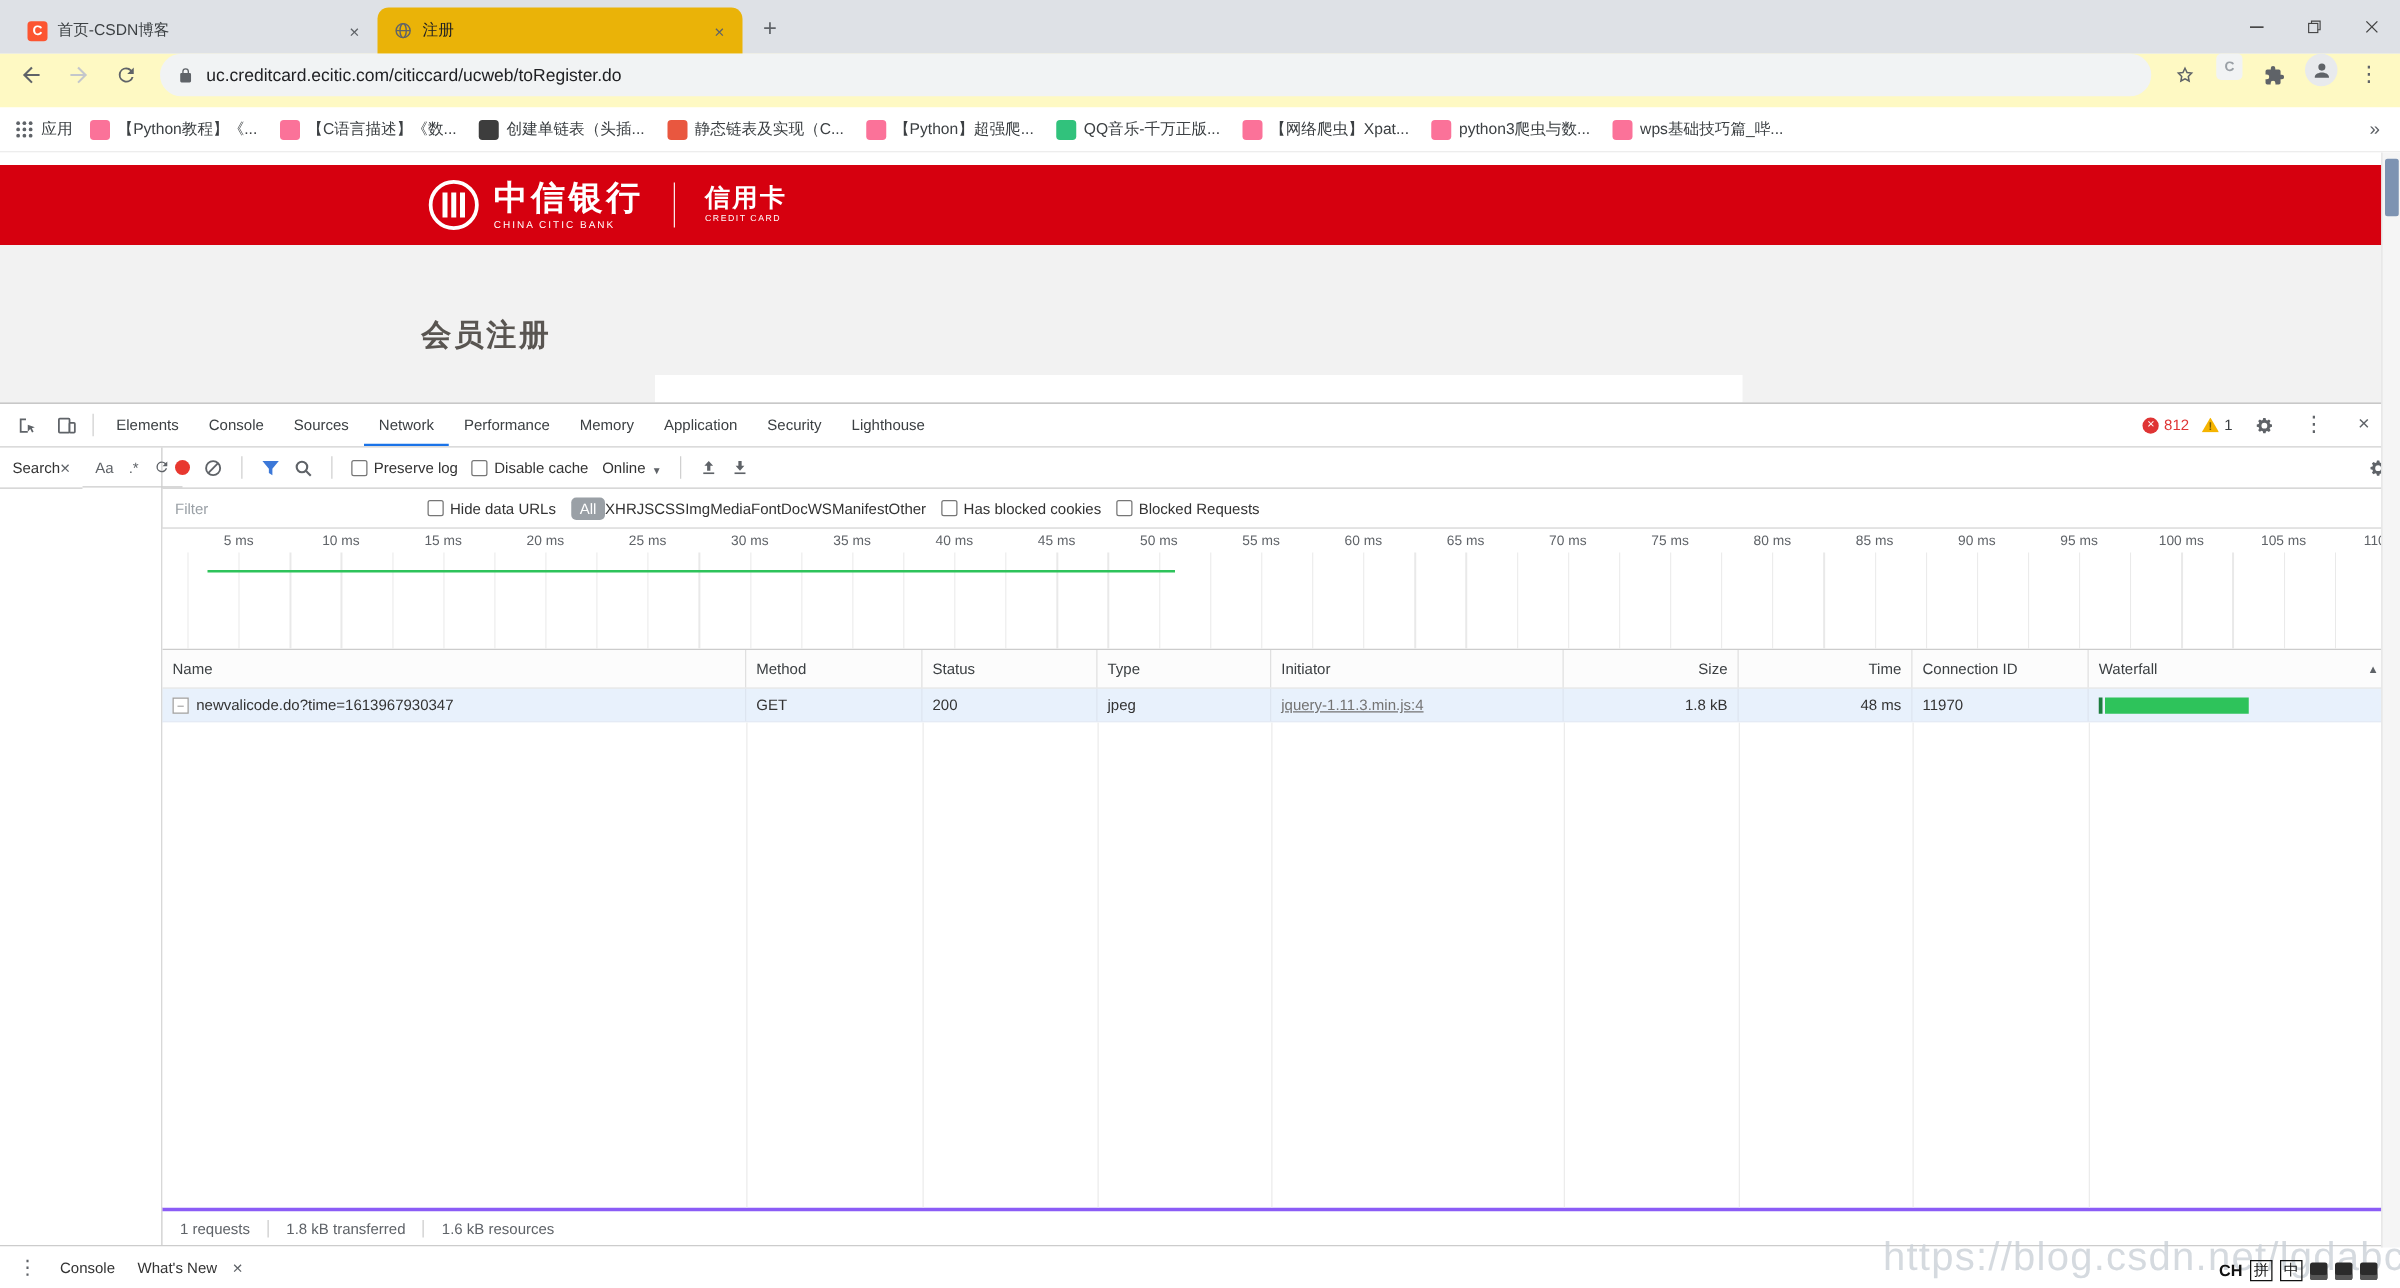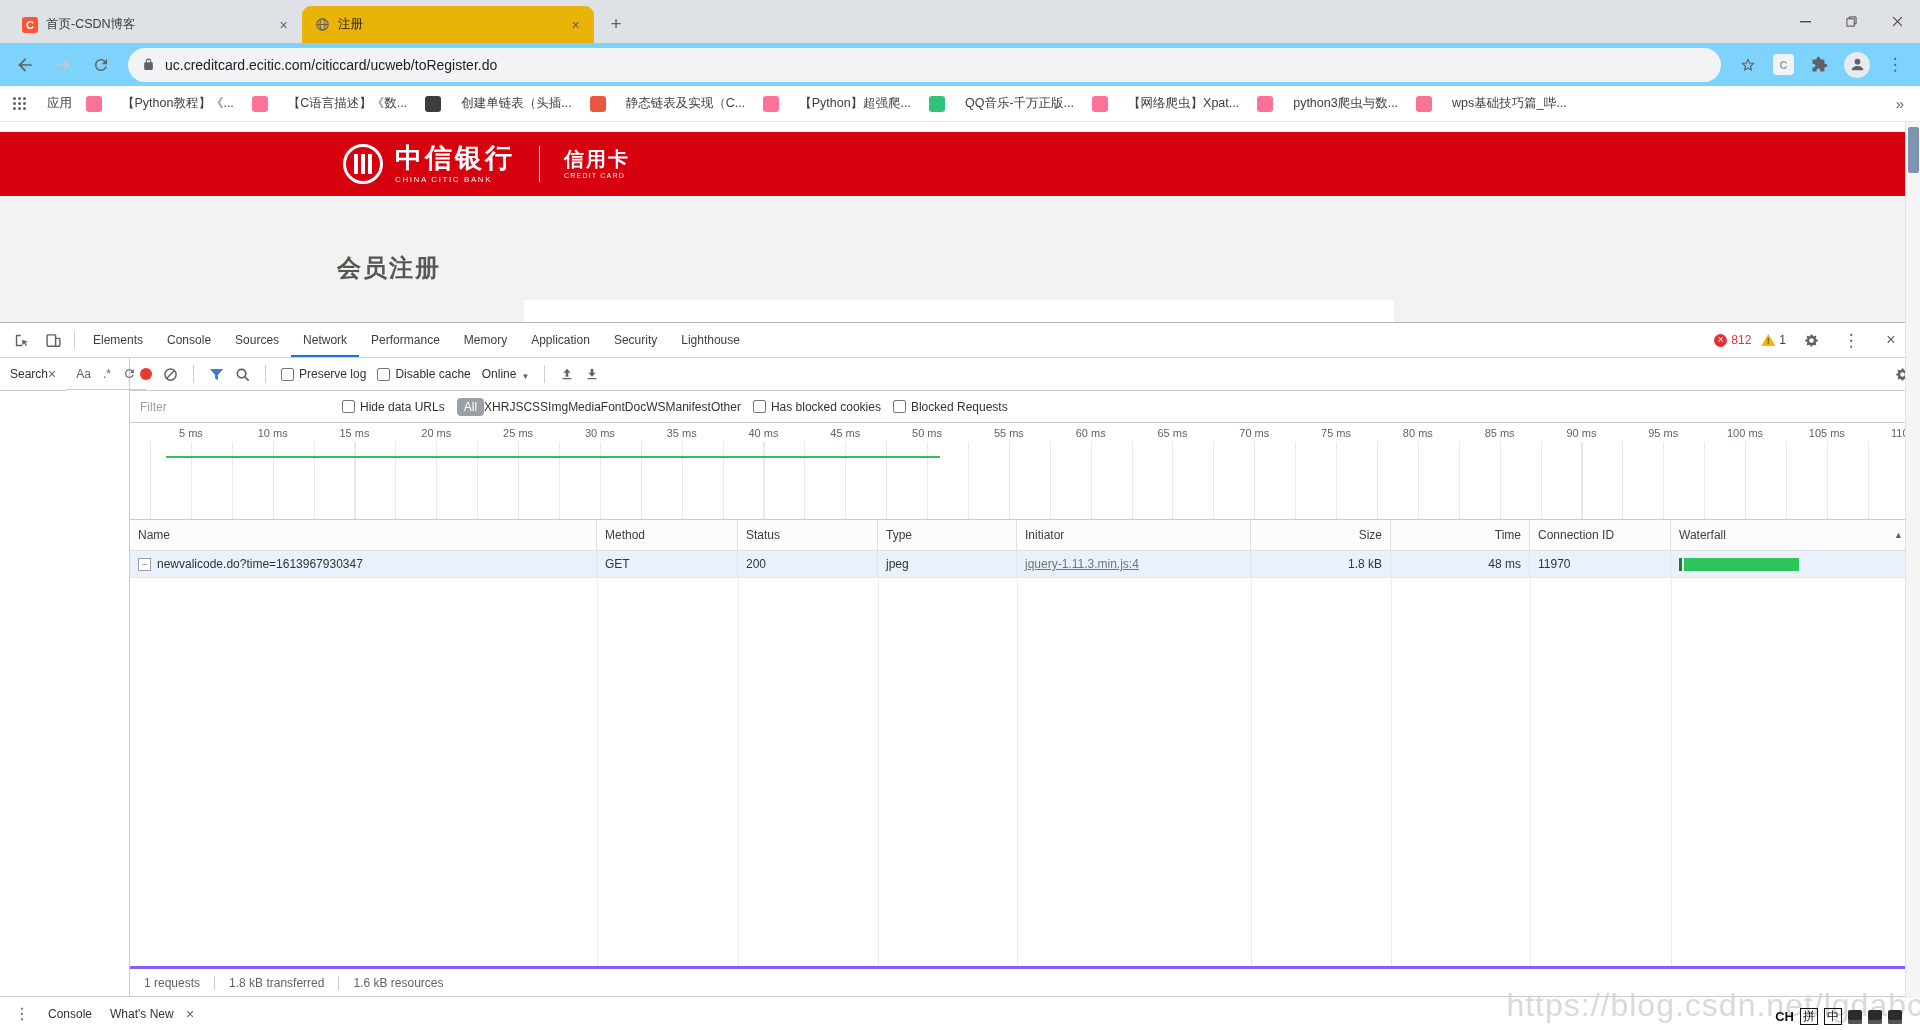--- a/index.html
+++ b/index.html
@@ -19,31 +19,31 @@
   .tab.active{background:#eab308;border-radius:9px 9px 0 0;color:#202124}
   .tab-title{flex:1;white-space:nowrap;overflow:hidden;text-overflow:ellipsis}
   .tab-close{width:17px;height:17px;border-radius:50%;display:flex;align-items:center;justify-content:center;color:#5f6368;font-size:14px;line-height:1}
   .favicon-csdn{flex:none;width:16px;height:16px;background:var(--csdn-red);color:#fff;border-radius:3px;font-size:11px;font-weight:bold;display:flex;align-items:center;justify-content:center}
   .globe{flex:none;width:16px;height:16px;display:flex;align-items:center;justify-content:center}
   .newtab{width:28px;height:28px;margin:0 0 5px 8px;font-size:19px;color:#5f6368;display:flex;align-items:center;justify-content:center;border-radius:50%}
   .win-controls{position:absolute;top:0;right:0;height:43px;display:flex}
   .win-btn{width:46px;height:43px;display:flex;align-items:center;justify-content:center}
 
   
-  .navbar{position:absolute;top:43px;left:0;right:0;height:43px;background:#7dd3fc;display:flex;align-items:center;padding:0 8px;gap:4px}
+  .navbar{position:absolute;top:43px;left:0;right:0;height:43px;background:#fef9c3;display:flex;padding:0 8px;gap:4px}
   .nav-btn{width:34px;height:34px;border-radius:50%;display:flex;align-items:center;justify-content:center;flex:none}
   .omnibox{flex:1;height:34px;background:#f1f3f4;border-radius:17px;display:flex;align-items:center;padding:0 14px;gap:10px;margin:0 6px;min-width:0}
   .url{font-size:14px;color:#202124;white-space:nowrap;overflow:hidden}
   .ext-c{width:21px;height:21px;border-radius:4px;background:#f1f3f4;color:#9aa0a6;font-weight:bold;font-size:11px;display:flex;align-items:center;justify-content:center;flex:none;margin:0 4px}
   .avatar{width:26px;height:26px;border-radius:50%;background:#e8eaed;display:flex;align-items:center;justify-content:center;flex:none;margin:0 4px}
   .menu-dots{font-size:17px;color:#5f6368;letter-spacing:0}
 
   
   .bookmarks{position:absolute;top:86px;left:0;right:0;height:36px;background:#fff;border-bottom:1px solid #e8e8e8;display:flex;align-items:center;padding:0 12px;gap:14px}
-  .bm{display:flex;align-items:center;gap:20px;font-size:12.5px;color:#3c4043;white-space:nowrap;flex:none}
+  .bm{display:flex;align-items:center;gap:6px;font-size:12.5px;color:#3c4043;white-space:nowrap;flex:none}
   .bm-list{display:flex;align-items:center;gap:18px;flex:1;min-width:0;overflow:hidden}
   .bm-icon{width:16px;height:16px;border-radius:3px;flex:none;background:#ccc}
   .bm-overflow{margin-left:auto;color:#5f6368;font-size:15px;flex:none;padding-right:4px}
   .apps-icon{display:flex;align-items:center}
 
   
   .page{position:absolute;top:122px;left:0;right:0;height:200px;background:#f2f2f2}
   .page-topstrip{height:10px;background:#fff}
   .banner{height:64px;background:var(--citic-red);display:flex;align-items:center;padding-left:343px}
   .logo{display:flex;align-items:center;gap:12px}

